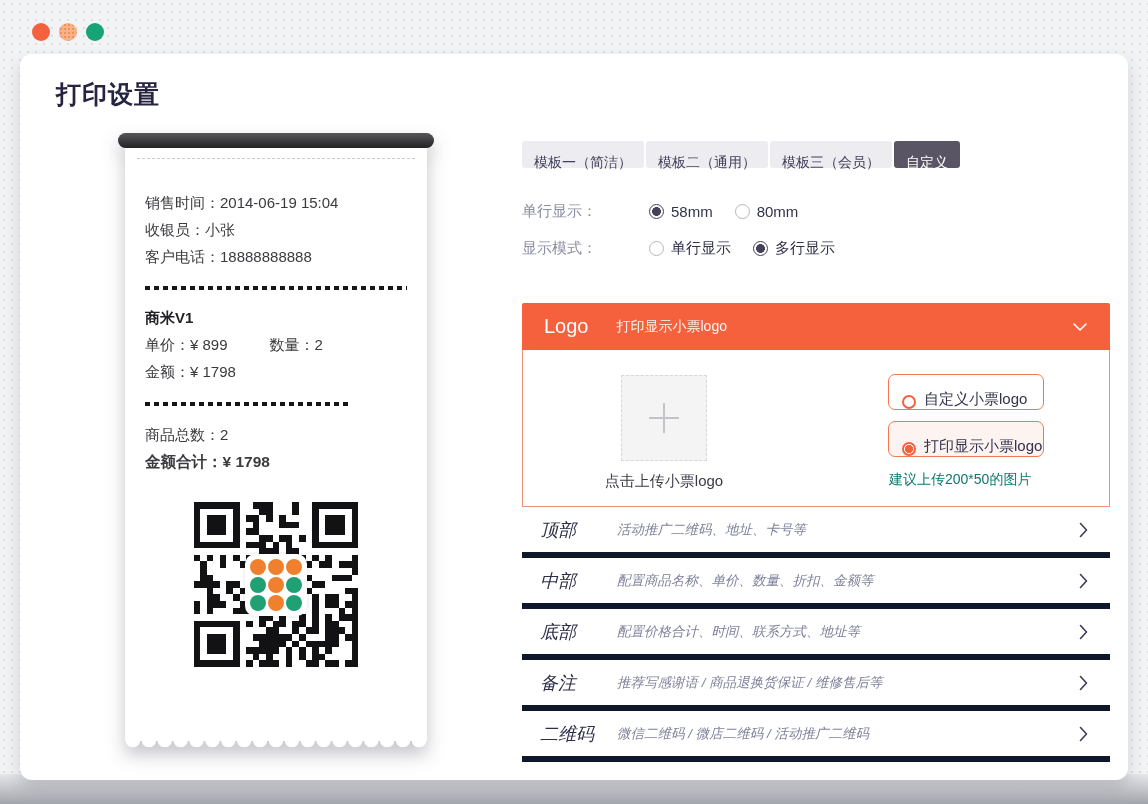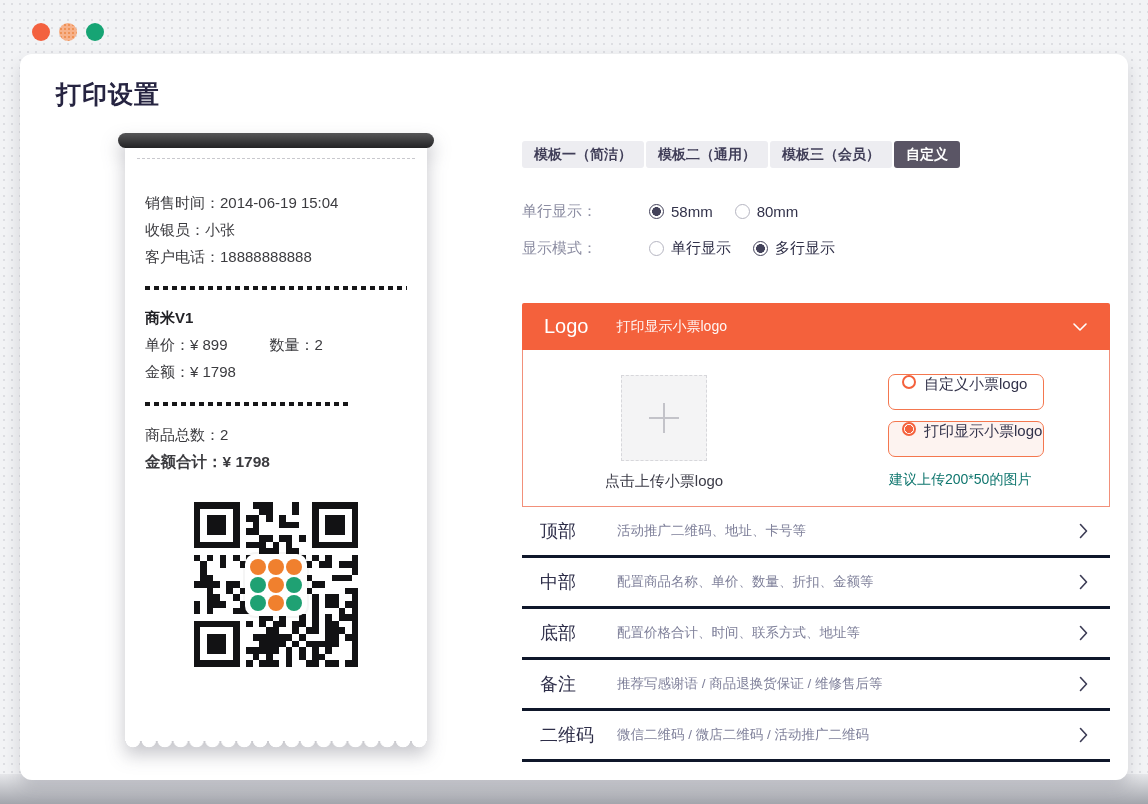--- a/index.html
+++ b/index.html
@@ -57,22 +57,22 @@
     transform:translate(-50%,-50%); background:#ffffff; border-radius:10px;
     box-shadow:0 0 0 2px rgba(0,0,0,0.04); display:grid;
     grid-template-columns:repeat(3,1fr); grid-template-rows:repeat(3,1fr);
     padding:5px; gap:2px; }
   .qr-logo i { border-radius:50%; display:block; }
 
   
   .right-panel { position:absolute; left:502px; top:87px; width:588px; height:621px; }
 
   .tabs { position:absolute; left:0; top:0; display:flex; gap:2px; }
-  .tab { height:27px; line-height:27px; padding:0 12px; font-size:14px; color:#403e58;
-    background:#ededf1; border-radius:3px; cursor:pointer; white-space:nowrap;font-weight:bold; }
+  .tab { height:27px; line-height:27px; padding:8px 12px; font-size:14px; color:#403e58;
+    background:#ededf1; border-radius:3px; cursor:pointer; white-space:nowrap; }
   .tab.active { background:#5a5565; color:#ffffff; }
 
   .form-rows { position:absolute; left:0; top:52px; }
   .form-row { display:flex; align-items:center; height:37px; }
   .form-label { width:127px; font-size:15px; color:#8c8da2; }
   .radio-opt { display:flex; align-items:center; margin-right:22px; cursor:pointer; }
   .radio { width:15px; height:15px; border-radius:50%; border:1.5px solid #b5b5c1;
     margin-right:7px; background:#ffffff; }
   .radio.sel { border-color:#43425a;
     background:radial-gradient(circle, #43425a 0 4.2px, #ffffff 4.6px); }
@@ -89,33 +89,33 @@
     border:1px solid #f2907a; border-top:none; background:#ffffff; }
   .upload-box { position:absolute; left:98px; top:25px; width:86px; height:86px;
     background:#f4f4f5; border:1px dashed #d7d7db; cursor:pointer; }
   .plus { position:absolute; left:50%; top:50%; width:30px; height:30px; transform:translate(-50%,-50%); }
   .plus::before, .plus::after { content:""; position:absolute; background:#c3c3c9; }
   .plus::before { left:50%; top:0; width:2px; height:30px; transform:translateX(-50%); }
   .plus::after { top:50%; left:0; height:2px; width:30px; transform:translateY(-50%); }
   .upload-caption { position:absolute; left:45px; top:122px; width:192px; text-align:center;
     font-size:15px; color:#3a3a46; }
   .pill { position:absolute; left:365px; width:156px; height:36px; border:1.4px solid #f4774f;
-    border-radius:7px; background:#ffffff; display:flex; align-items:flex-start;
+    border-radius:7px; background:#ffffff; display:flex; align-items:flex-end;
     padding-left:13px; cursor:pointer; }
   .pill.sel { background:#fdf3f0; }
   .pill .oradio { width:14px; height:14px; border-radius:50%; border:2px solid #f4613c;
     margin-right:8px; background:#ffffff; }
   .pill .oradio.sel { background:radial-gradient(circle, #f4613c 0 3.8px, #ffffff 4.2px); }
   .pill-txt { font-size:15px; color:#32324a; }
   .pill-1 { top:24px; } .pill-2 { top:71px; }
   .upload-hint { position:absolute; left:366px; top:121px; font-size:14px; color:#0f766e; }
 
   .sections { position:absolute; left:0; top:366px; width:588px; }
-  .sec-row { position:relative; height:51px; border-bottom:3px solid #0f172a;
-    display:flex; align-items:center; cursor:pointer; }
+  .sec-row { position:relative; height:51px; border-bottom:6px solid #0f172a;
+    display:flex; align-items:center; cursor:pointer;font-style:italic; }
   .sec-title { position:absolute; left:18px; font-size:18px; color:#2e2e49; }
   .sec-desc { position:absolute; left:95px; font-size:13.5px; color:#7f809a; white-space:nowrap; }
   .sec-chev { position:absolute; right:22px; display:flex; }
 </style>
 </head>
 <body>
 
 <div class="floor"></div>
 
 <div class="traffic">

